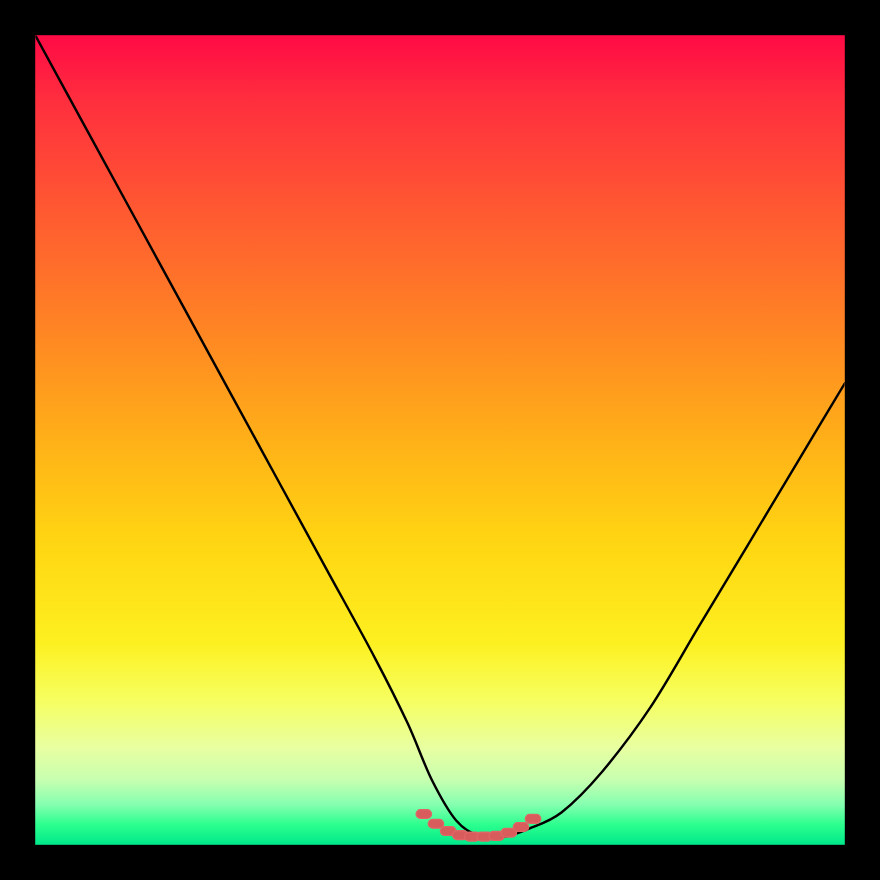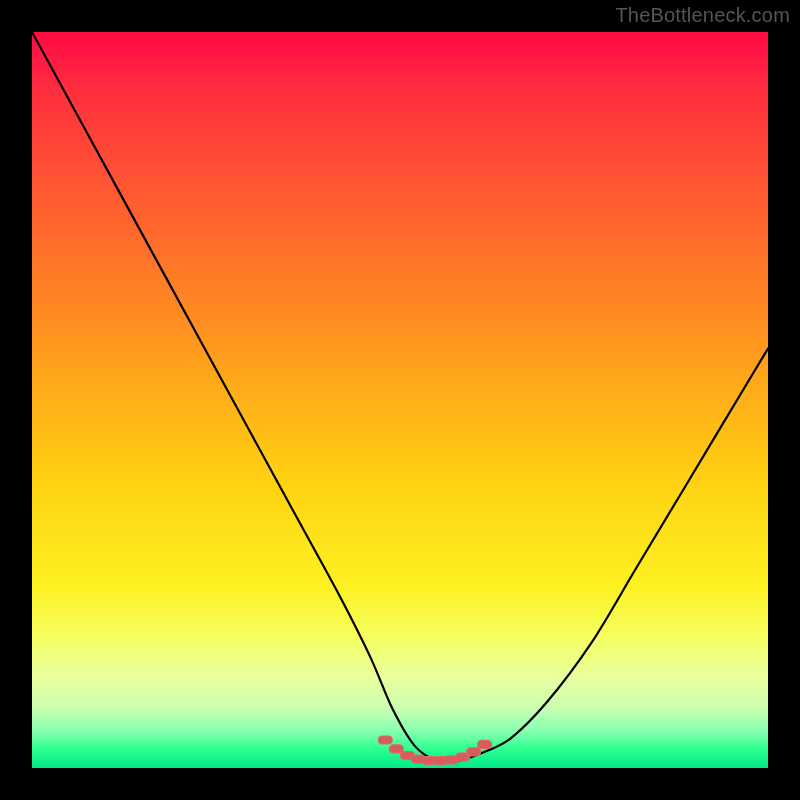--- a/index.html
+++ b/index.html
@@ -56,21 +56,20 @@
     top: 0;
     width: 736px;
     height: 736px;
     z-index: 2;
   }
 </style>
 </head>
 <body>
 
 <div class="frame">
-  <div class="watermark">TheBottleneck.com</div>
   <div class="plot-area">
     <svg class="curve" viewBox="0 0 736 736" preserveAspectRatio="none">
       <path id="curve-path" fill="none" stroke="#000000" stroke-width="2.2" stroke-linecap="round" d="M 0.0 0.0 C 7.4 13.5, 29.4 54.0, 44.2 81.0 C 58.9 107.9, 73.6 134.9, 88.3 161.9 C 103.0 188.9, 117.8 215.9, 132.5 242.9 C 147.2 269.9, 161.9 296.9, 176.6 323.8 C 191.4 350.8, 206.1 377.8, 220.8 404.8 C 235.5 431.8, 250.2 458.8, 265.0 485.8 C 279.7 512.7, 296.9 543.4, 309.1 566.7 C 321.4 590.0, 330.0 607.2, 338.6 625.6 C 347.1 644.0, 353.3 662.4, 360.6 677.1 C 368.0 691.8, 375.4 705.3, 382.7 713.9 C 390.1 722.5, 397.4 726.2, 404.8 728.6 C 412.2 731.1, 419.5 729.9, 426.9 728.6 C 434.2 727.4, 440.4 725.0, 449.0 721.3 C 457.5 717.6, 467.4 715.1, 478.4 706.6 C 489.4 698.0, 501.7 685.7, 515.2 669.8 C 528.7 653.8, 544.6 633.0, 559.4 610.9 C 574.1 588.8, 588.8 561.8, 603.5 537.3 C 618.2 512.7, 633.0 488.2, 647.7 463.7 C 662.4 439.1, 677.1 414.6, 691.8 390.1 C 706.6 365.5, 728.6 328.7, 736.0 316.5"></path>
       <g id="valley-markers">
           <rect x="346.3" y="704.0" width="14" height="8" rx="4" ry="4" fill="#d95c5c" stroke="#e06666" stroke-width="1.2"></rect>
           <rect x="357.3" y="712.9" width="14" height="8" rx="4" ry="4" fill="#d95c5c" stroke="#e06666" stroke-width="1.2"></rect>
           <rect x="368.4" y="719.5" width="14" height="8" rx="4" ry="4" fill="#d95c5c" stroke="#e06666" stroke-width="1.2"></rect>
           <rect x="379.4" y="723.2" width="14" height="8" rx="4" ry="4" fill="#d95c5c" stroke="#e06666" stroke-width="1.2"></rect>
           <rect x="390.4" y="724.6" width="14" height="8" rx="4" ry="4" fill="#d95c5c" stroke="#e06666" stroke-width="1.2"></rect>
           <rect x="401.5" y="724.6" width="14" height="8" rx="4" ry="4" fill="#d95c5c" stroke="#e06666" stroke-width="1.2"></rect>

